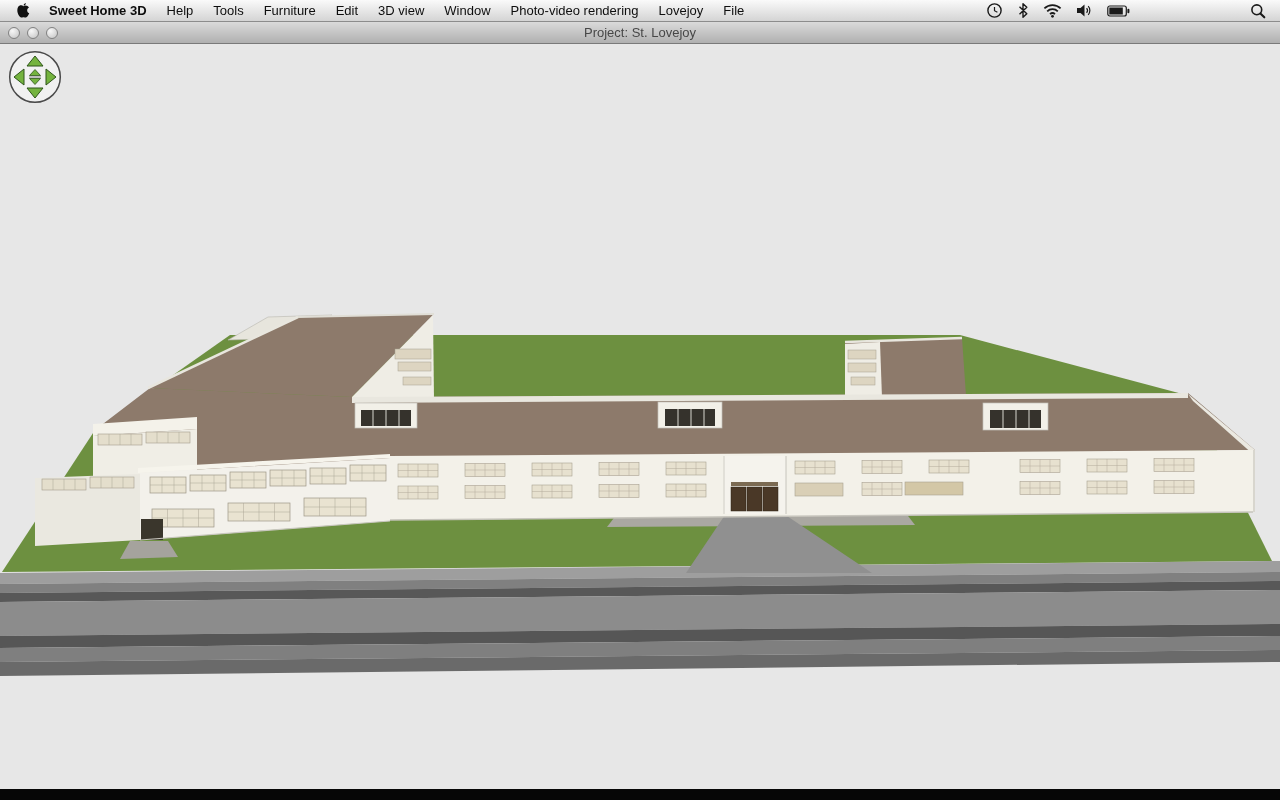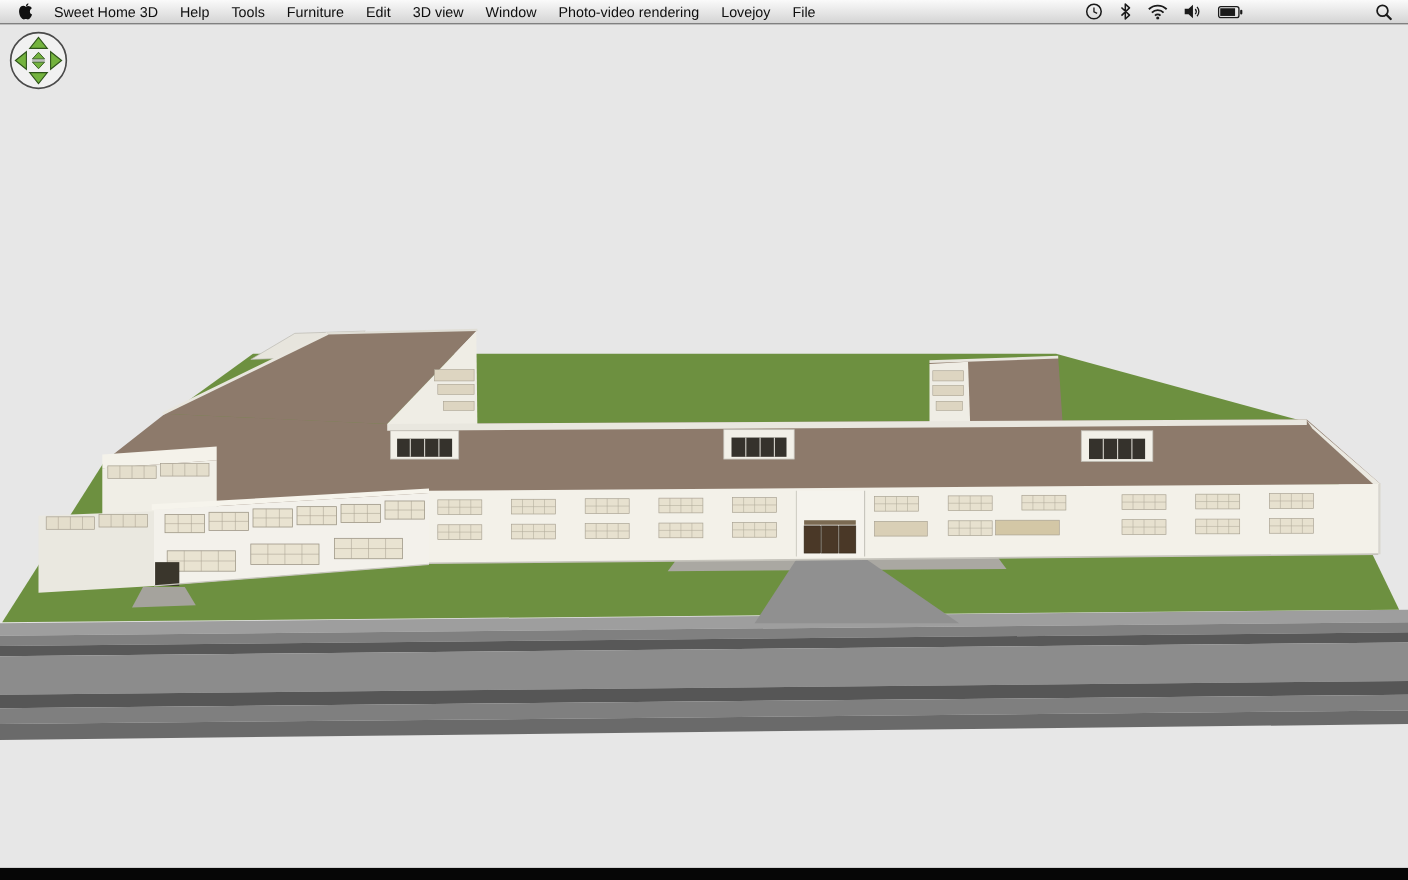--- a/index.html
+++ b/index.html
@@ -5,21 +5,21 @@
   *{box-sizing:border-box;margin:0;padding:0}
   html,body{width:1280px;height:800px;overflow:hidden;background:#000}
   body{font-family:"Liberation Sans",sans-serif}
   .screen{width:1280px;height:800px;display:flex;flex-direction:column}
 
   
   .menubar{flex:0 0 22px;height:22px;background:linear-gradient(#fafafa,#d4d4d4);
     border-bottom:1px solid #8c8c8c;display:flex;align-items:center;
     font-size:13px;color:#0e0e0e;padding:0 6px}
   .apple{margin:0 8px 0 10px;display:flex;align-items:center}
-  .app-name{font-weight:normal;padding:0 10px}
+  .app-name{font-weight:bold;padding:0 10px}
   .menu-item{padding:0 10px;white-space:nowrap}
   .spacer{flex:1}
   .status{display:flex;align-items:center;gap:14px}
   .status .icon{display:flex;align-items:center}
   .spotlight{margin-left:106px;margin-right:8px}
 
   
   .titlebar{flex:0 0 22px;height:22px;background:linear-gradient(#dadada,#b0b0b0);
     border-bottom:1px solid #7a7a7a;display:flex;align-items:center;position:relative}
   .controls{display:flex;gap:7px;margin-left:8px;z-index:2}
@@ -93,20 +93,28 @@
       </span>
       <span class="icon spotlight">
         <svg width="16" height="16" viewBox="0 0 16 16">
           <circle cx="6.8" cy="6.8" r="4.9" fill="none" stroke="#1a1a1a" stroke-width="1.6"></circle>
           <line x1="10.4" y1="10.4" x2="14.3" y2="14.3" stroke="#1a1a1a" stroke-width="2.1" stroke-linecap="round"></line>
         </svg>
       </span>
     </span>
   </div>
 
+  <div class="titlebar">
+    <div class="controls">
+      <span class="ctrl"></span>
+      <span class="ctrl"></span>
+      <span class="ctrl"></span>
+    </div>
+    <div class="win-title">Project: St. Lovejoy</div>
+  </div>
 
   <div class="viewport">
     <svg class="scene" viewBox="0 0 1280 745" preserveAspectRatio="none">
       <defs>
         <g id="winA">
           <rect width="40" height="13" fill="#e7e1cf" stroke="#a8a191" stroke-width="0.6"></rect>
           <line x1="0" y1="6.5" x2="40" y2="6.5" stroke="#b2ab9b" stroke-width="0.5"></line>
           <line x1="10" y1="0" x2="10" y2="13" stroke="#b2ab9b" stroke-width="0.5"></line>
           <line x1="20" y1="0" x2="20" y2="13" stroke="#b2ab9b" stroke-width="0.5"></line>
           <line x1="30" y1="0" x2="30" y2="13" stroke="#b2ab9b" stroke-width="0.5"></line>

